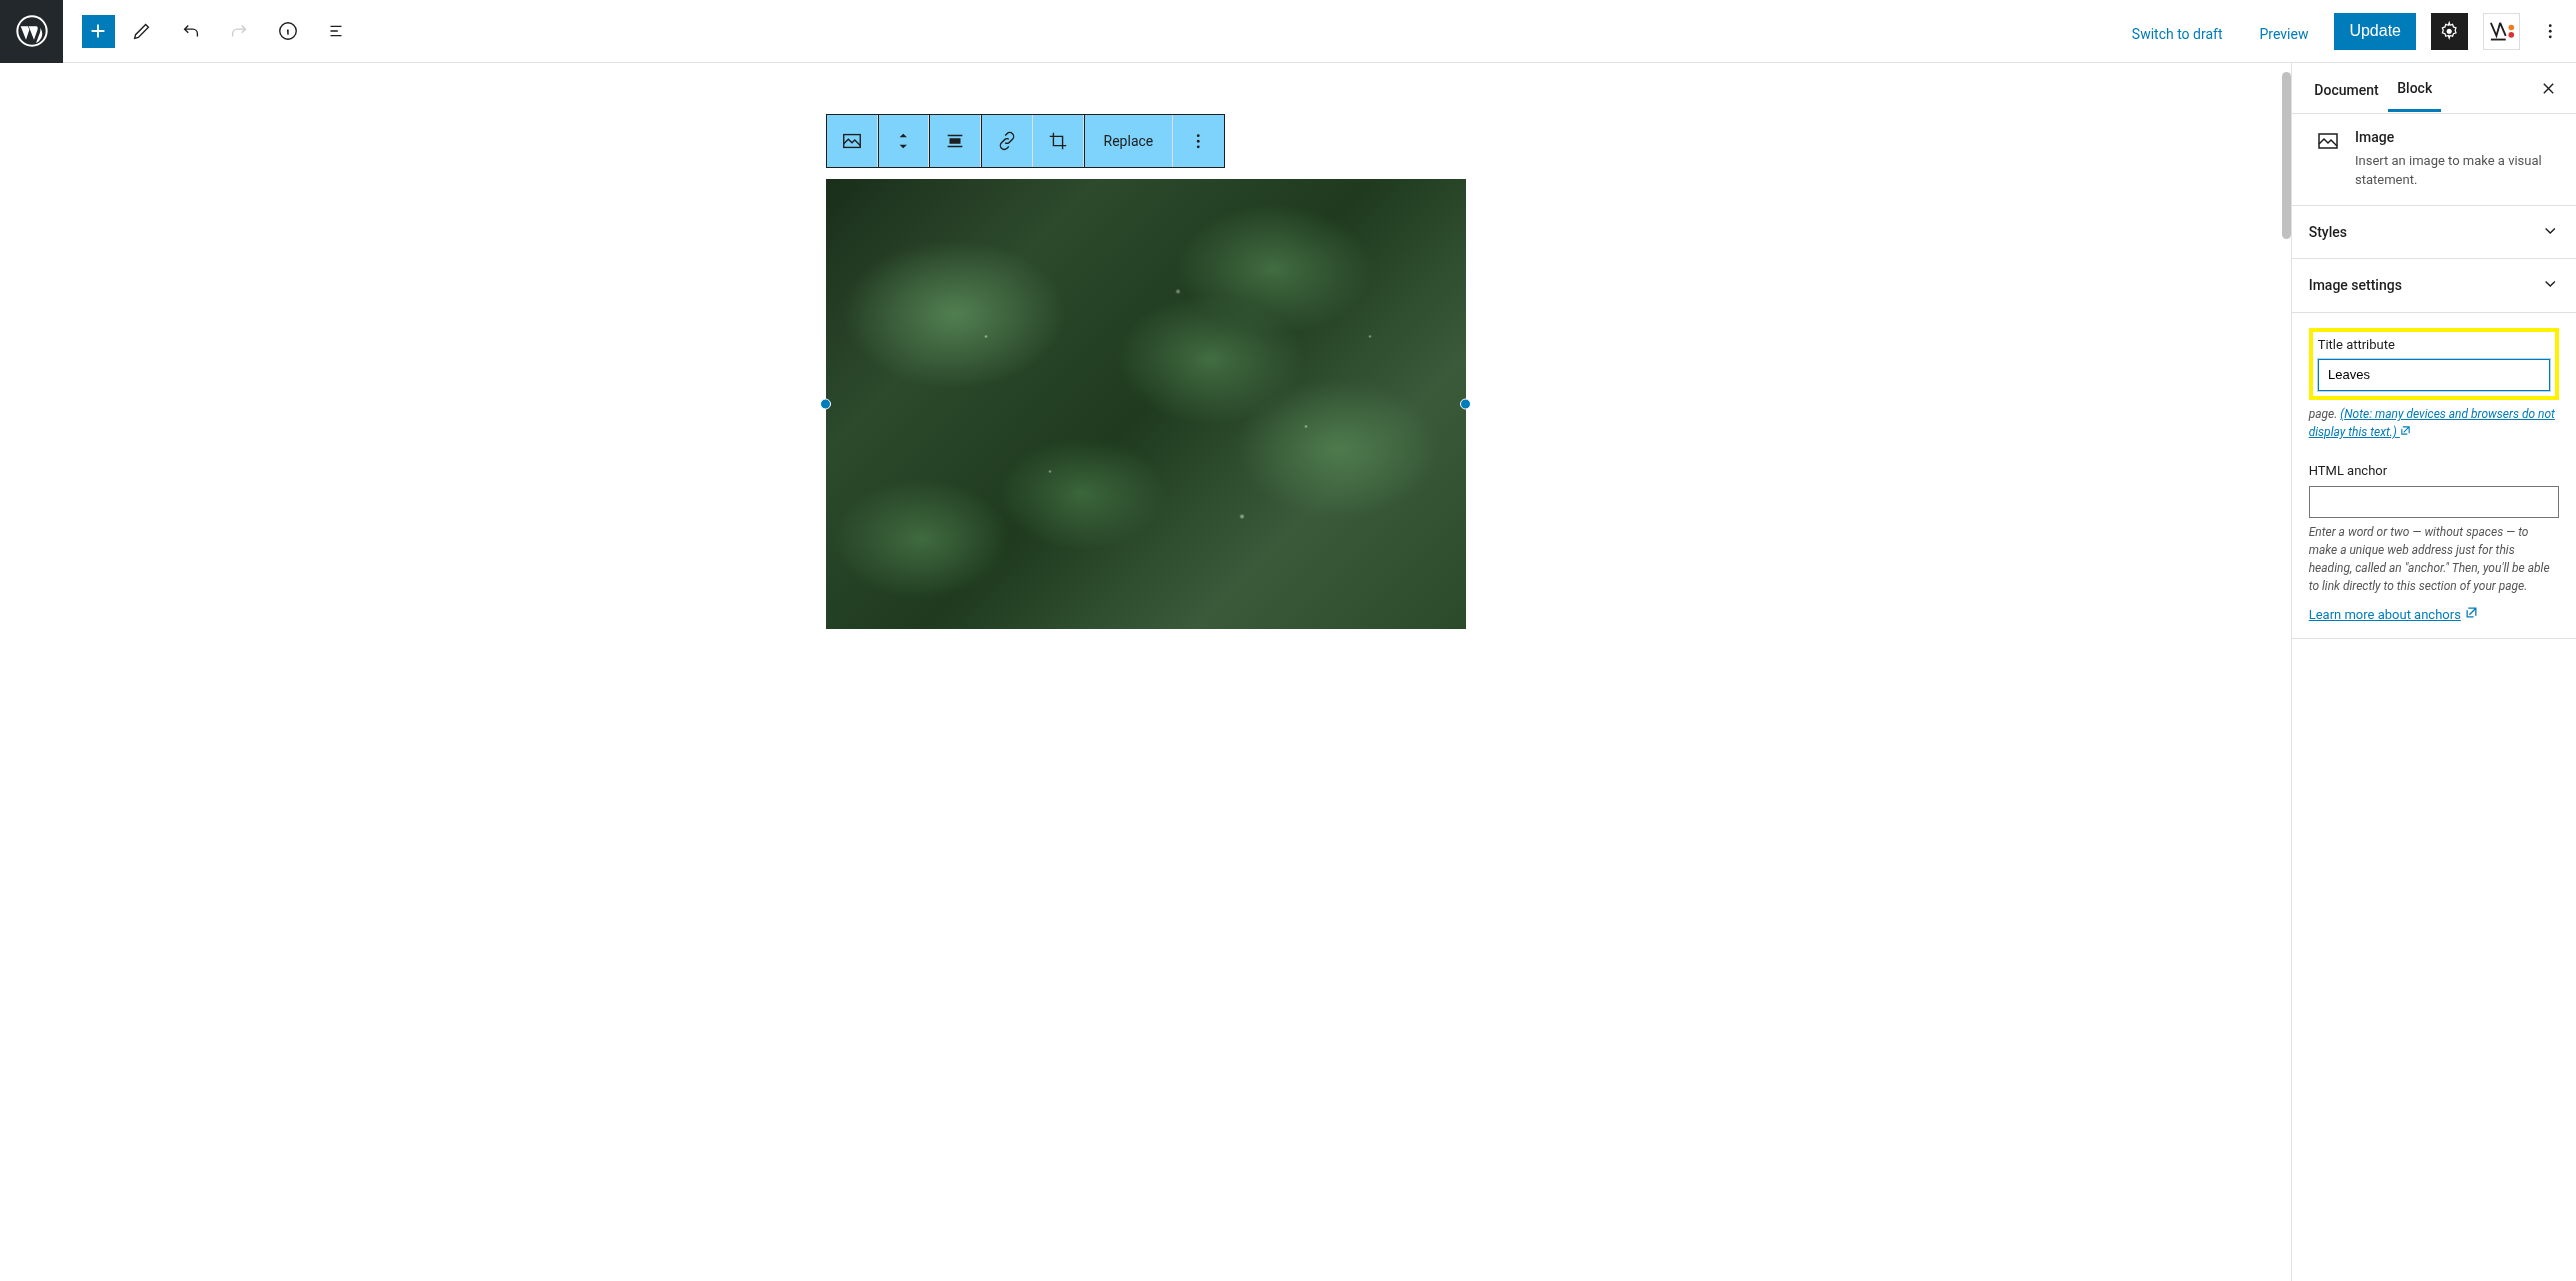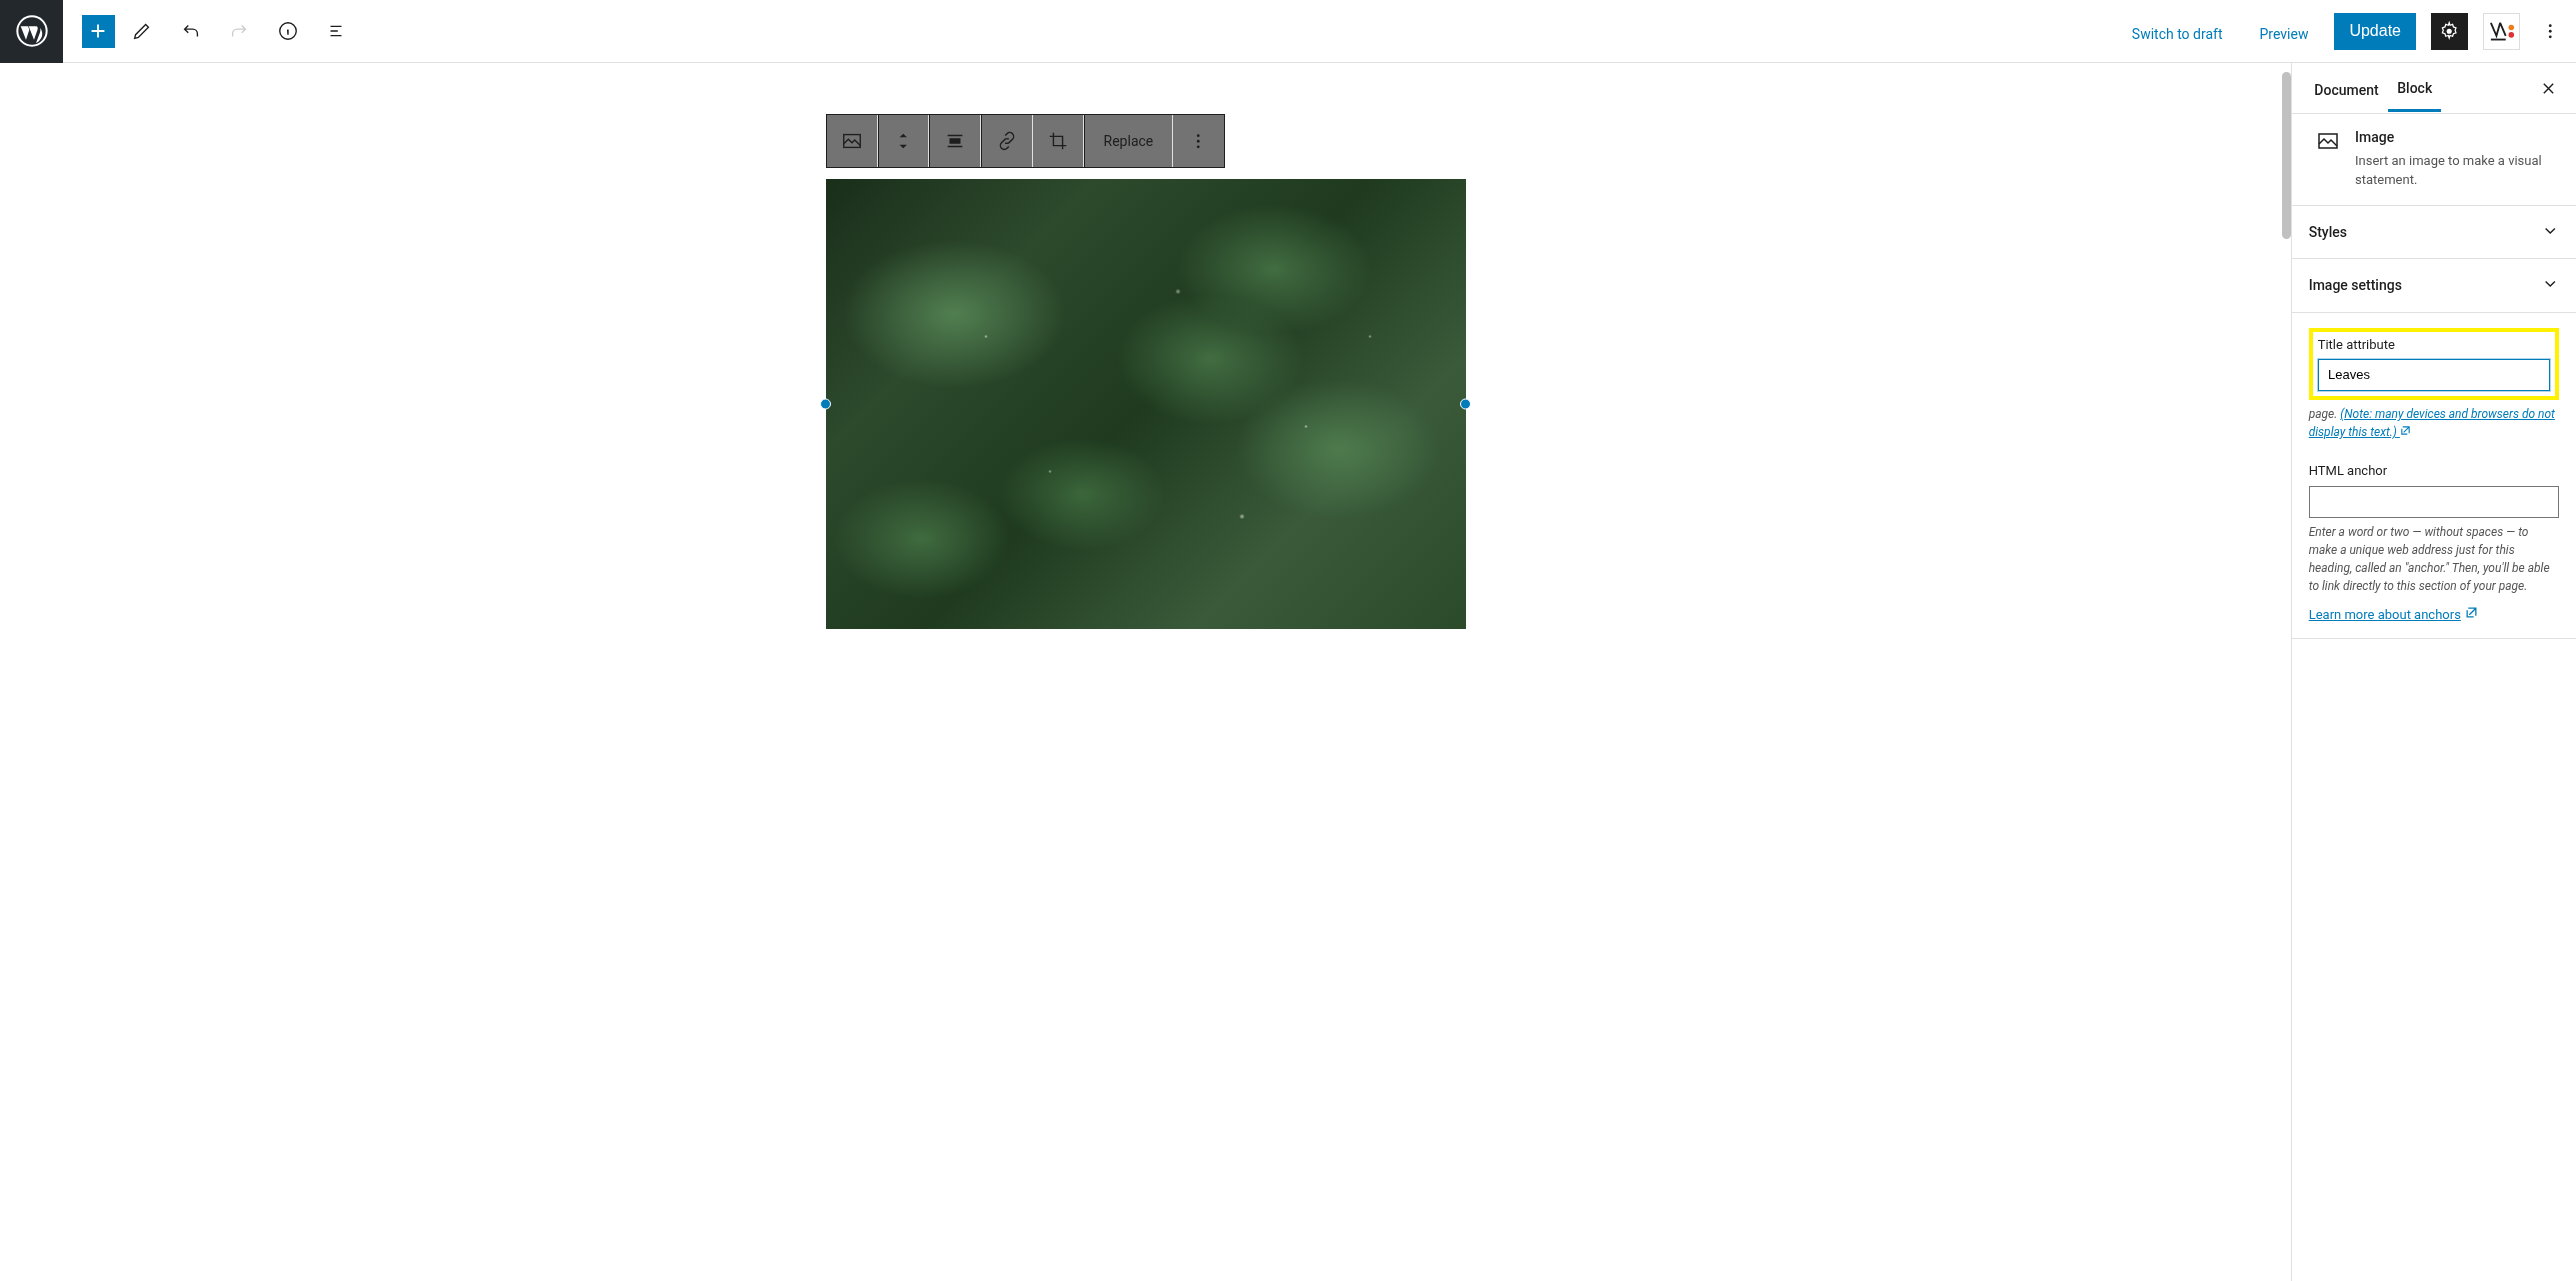--- a/index.html
+++ b/index.html
@@ -23,21 +23,21 @@
     
     
     .main { display: flex; flex: 1; overflow: hidden; }
     .canvas { flex: 1; position: relative; overflow: auto; }
     .canvas-scroll { position: absolute; right: 0; top: 9.3px; width: 9.3px; height: 167px; background: #c0c0c0; border-radius: 4.6px; }
     
     .content { max-width: 640px; margin: 0 auto; padding-top: 51px; }
     .post-text { font-family: Georgia, "Times New Roman", serif; font-size: 25px; line-height: 1.5; color: #1e1e1e; margin-bottom: 16.7px; }
     
     
-    .block-toolbar { display: inline-flex; border: 0.9px solid #1e1e1e; background: #737373; margin-bottom: 11px; }
+    .block-toolbar { display: inline-flex; border: 0.9px solid #1e1e1e; background: #7dd3fc; margin-bottom: 11px; }
     .bt-btn { width: 51px; height: 52px; display: flex; align-items: center; justify-content: center; cursor: pointer; border-right: 0.9px solid #e0e0e0; }
     .bt-btn.no-border { border-right: none; }
     .bt-btn.text-btn { width: auto; padding: 0 18.5px; font-size: 14px; border-right: 0.9px solid #e0e0e0; }
     .bt-divider { width: 0.9px; background: #1e1e1e; }
     
     
     .image-block { position: relative; }
     .leaf-image { width: 640px; height: 450px; background: linear-gradient(135deg, #1a2e1a 0%, #2d4a2d 25%, #1f3a1f 50%, #3a5a3a 75%, #2a4a2a 100%); position: relative; overflow: hidden; }
     .leaf-image::before { content: ""; position: absolute; inset: 0; background: 
       radial-gradient(ellipse 111px 74px at 20% 30%, rgba(90,140,90,0.8), transparent),

